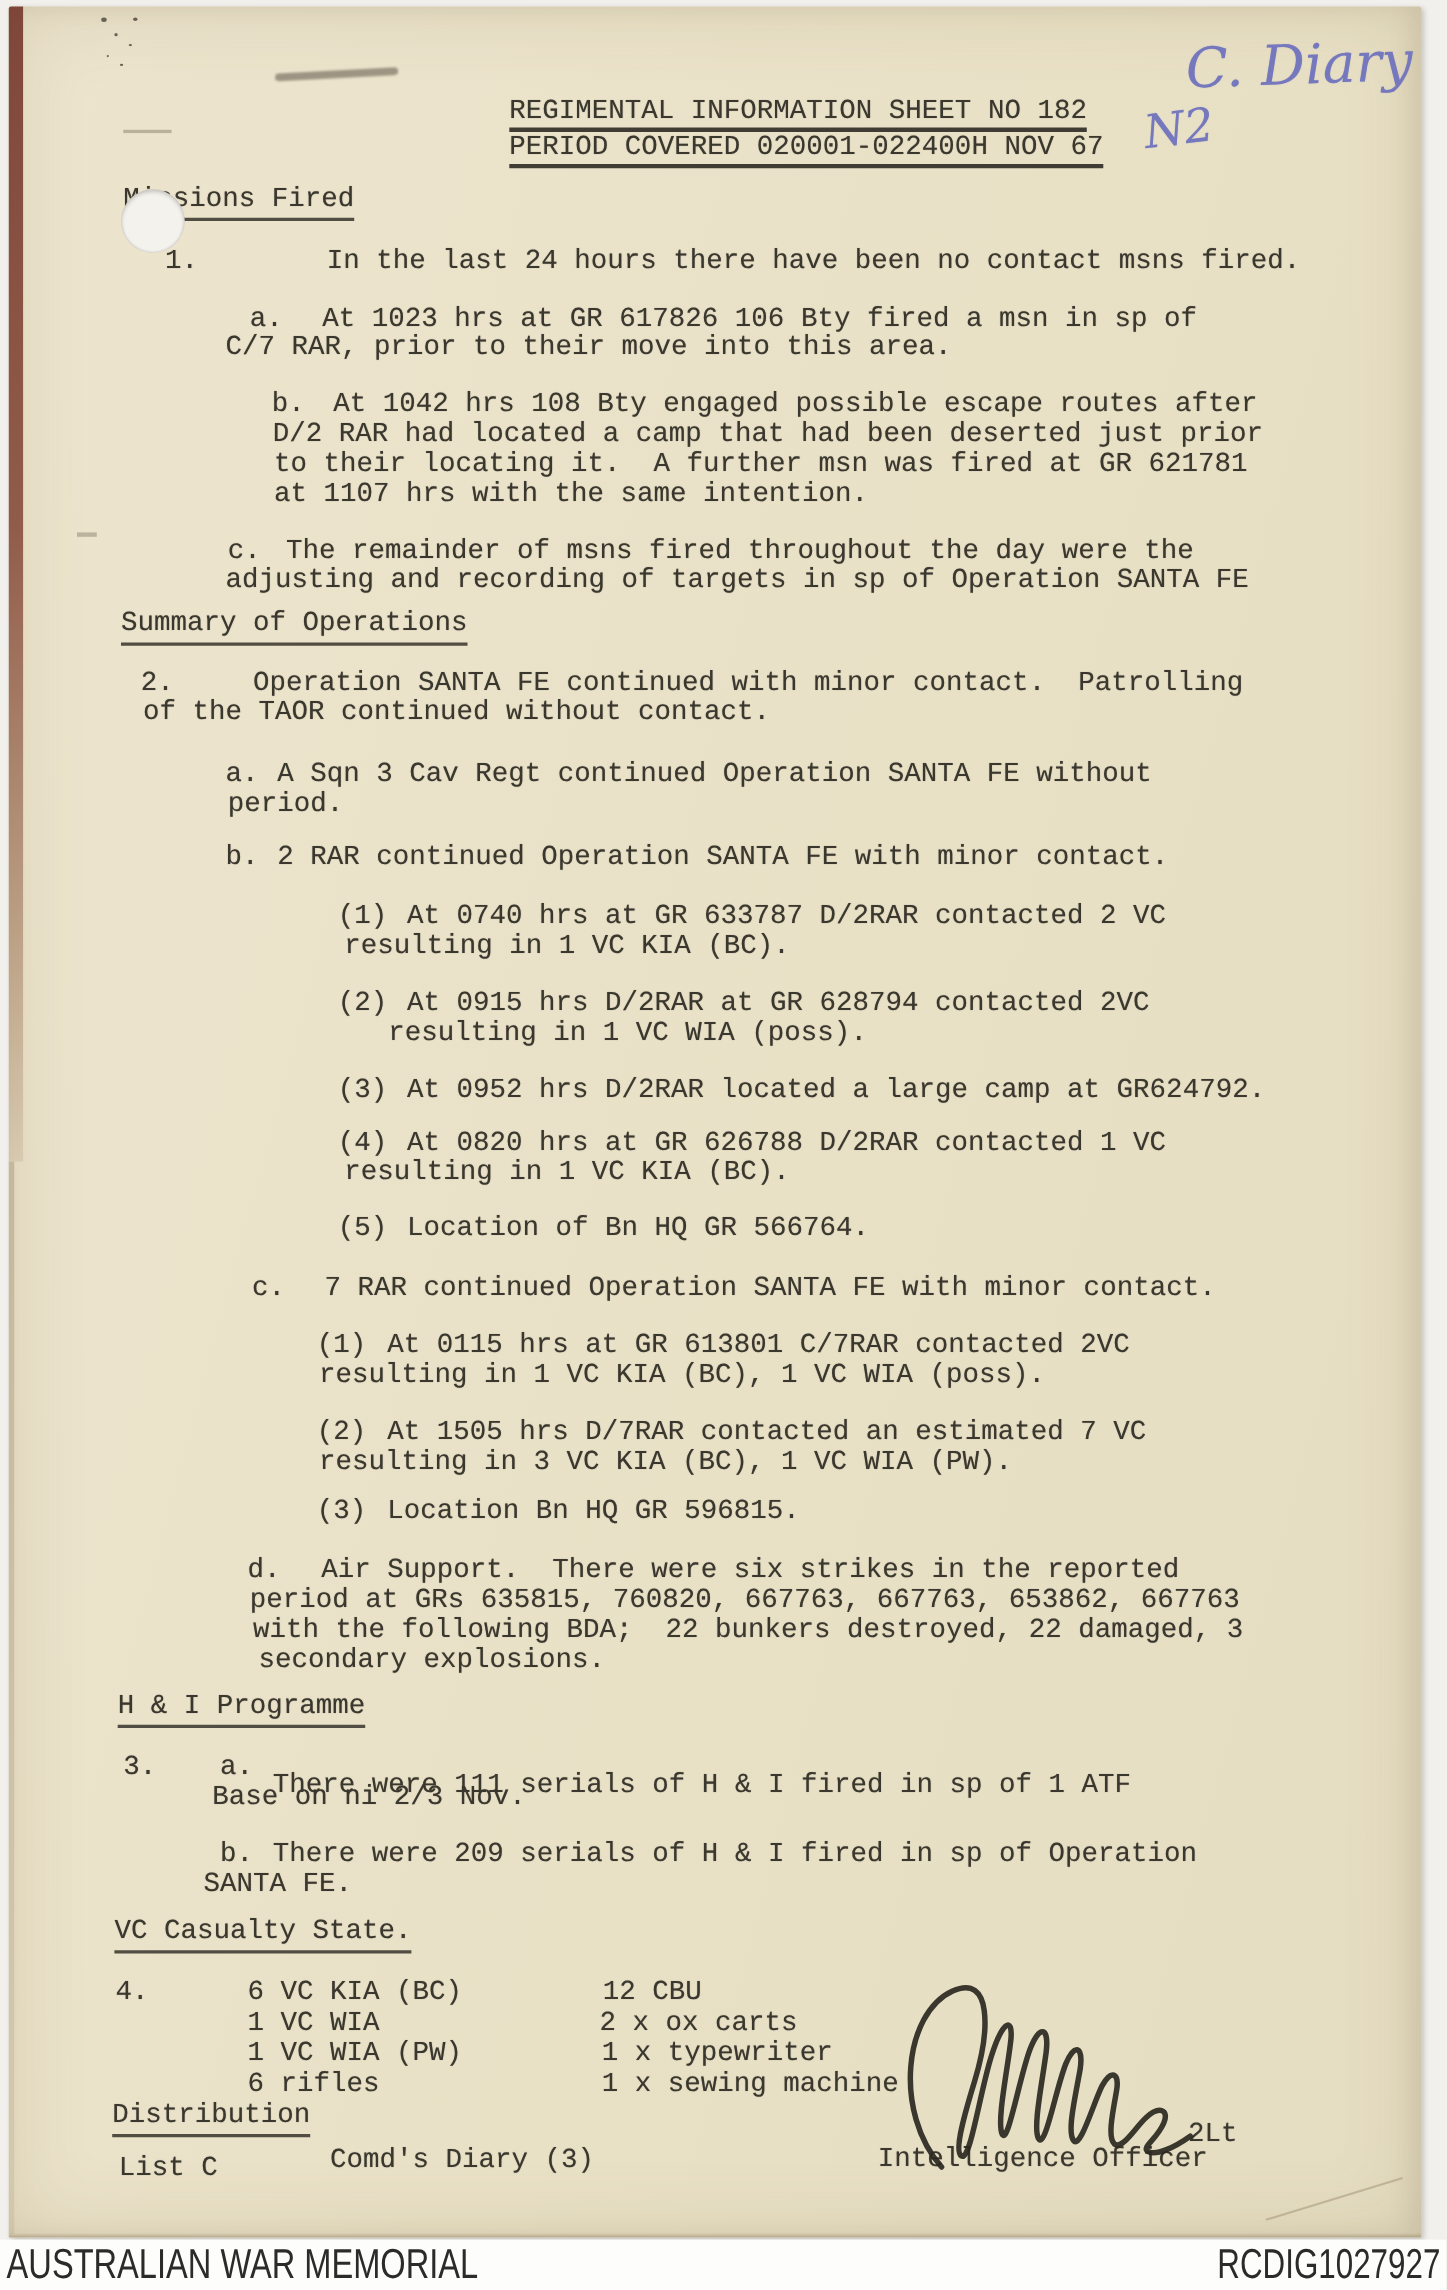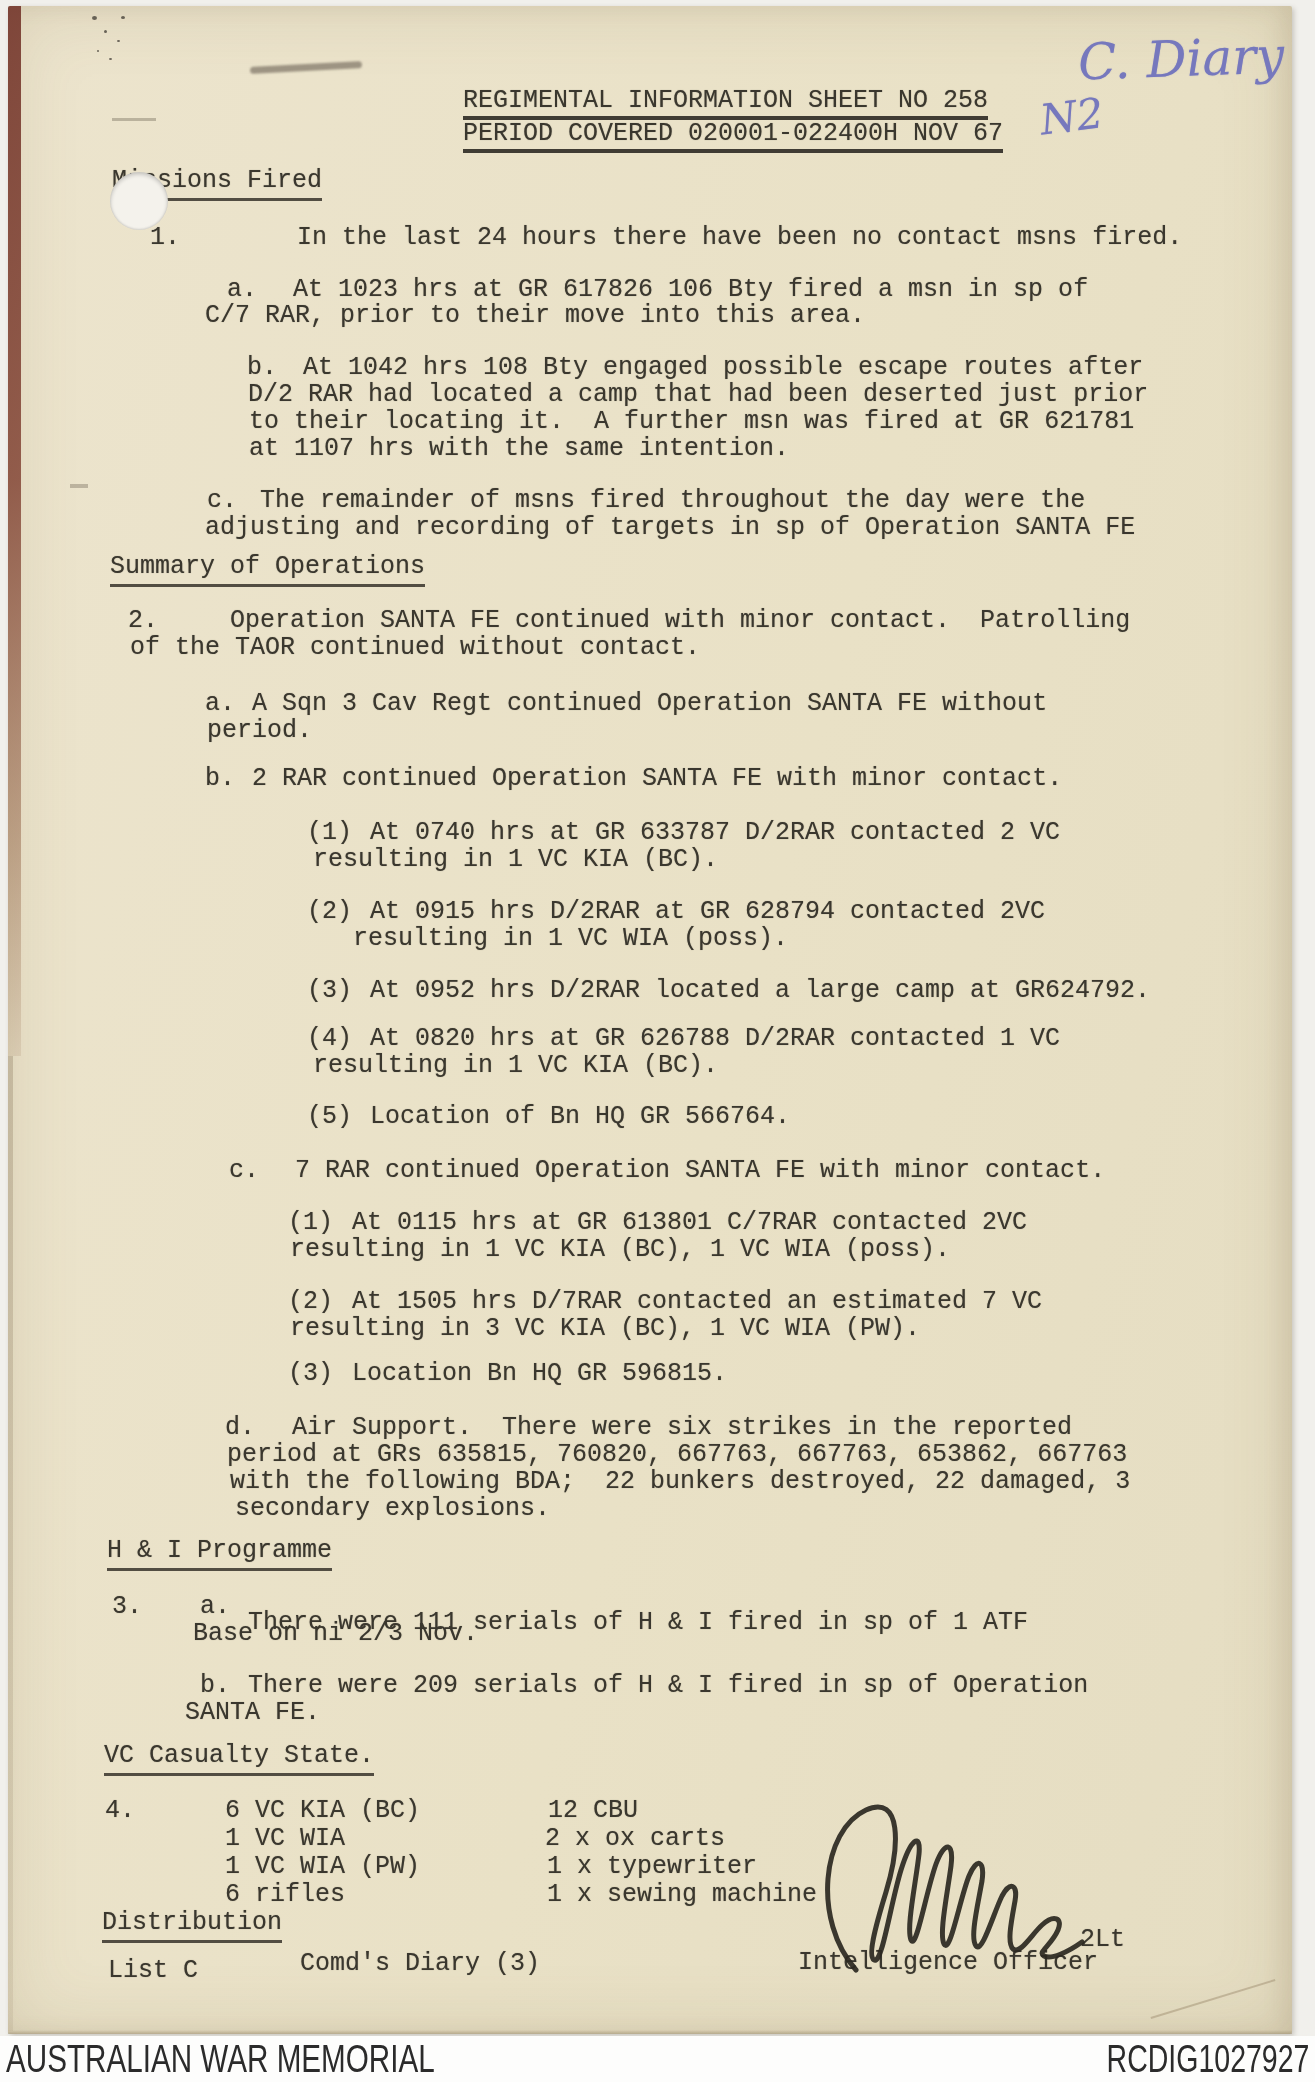--- a/index.html
+++ b/index.html
@@ -72,21 +72,21 @@
 <body>
 
 <div id="stage">
 
   <div id="paper">
     <div id="left-tape"></div>
     <div id="left-edge-low"></div>
     <div id="crease"></div>
 
     <div id="typed">
-        <div class="tl u2" style="left: 455px; top: 82px;">REGIMENTAL INFORMATION SHEET NO 258</div>
+        <div class="tl u2" style="left: 455px; top: 82px;">REGIMENTAL INFORMATION SHEET NO 182</div>
         <div class="tl u2" style="left: 455px; top: 115px;">PERIOD COVERED 020001-022400H NOV 67</div>
         <div class="tl u1" style="left: 104px; top: 162px;">Missions Fired</div>
         <div class="tl" style="left: 142px; top: 219px;">1.</div>
         <div class="tl" style="left: 245px; top: 219px; margin-left: 44px;">In the last 24 hours there have been no contact msns fired.</div>
         <div class="tl" style="left: 219px; top: 271px;">a.</div>
         <div class="tl" style="left: 285px; top: 271px;">At 1023 hrs at GR 617826 106 Bty fired a msn in sp of</div>
         <div class="tl" style="left: 197px; top: 297px;">C/7 RAR, prior to their move into this area.</div>
         <div class="tl" style="left: 239px; top: 349px;">b.</div>
         <div class="tl" style="left: 295px; top: 349px;">At 1042 hrs 108 Bty engaged possible escape routes after</div>
         <div class="tl" style="left: 240px; top: 376px;">D/2 RAR had located a camp that had been deserted just prior</div>

